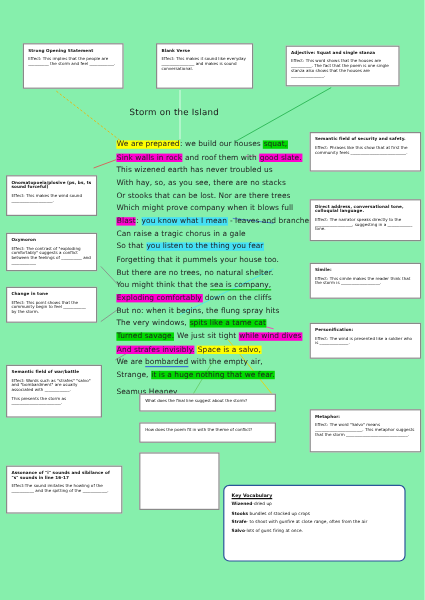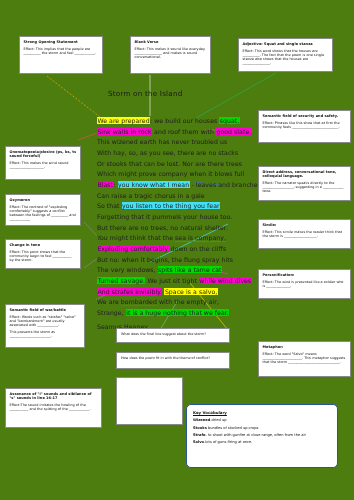--- a/index.html
+++ b/index.html
@@ -2,21 +2,21 @@
 <html><head>
 <meta charset="utf-8">
 <style>
   * { box-sizing: border-box; margin: 0; padding: 0; }
   html, body {
     width: 354px; height: 500px;
     background: #ffffff;
     font-family: "DejaVu Sans", sans-serif;
     overflow: hidden;
   }
-  #sheet { position: relative; width: 354px; height: 500px; background:#4d7c0f; }
+  #sheet { position: relative; width: 354px; height: 500px; background:#86efac; }
 
   
   .abox {
     position: absolute;
     border: 0.7px solid #8a8a8a;
     background: #ffffff;
     padding: 3px 3.5px;
     line-height: 1.22;
     color: #111;
   }

